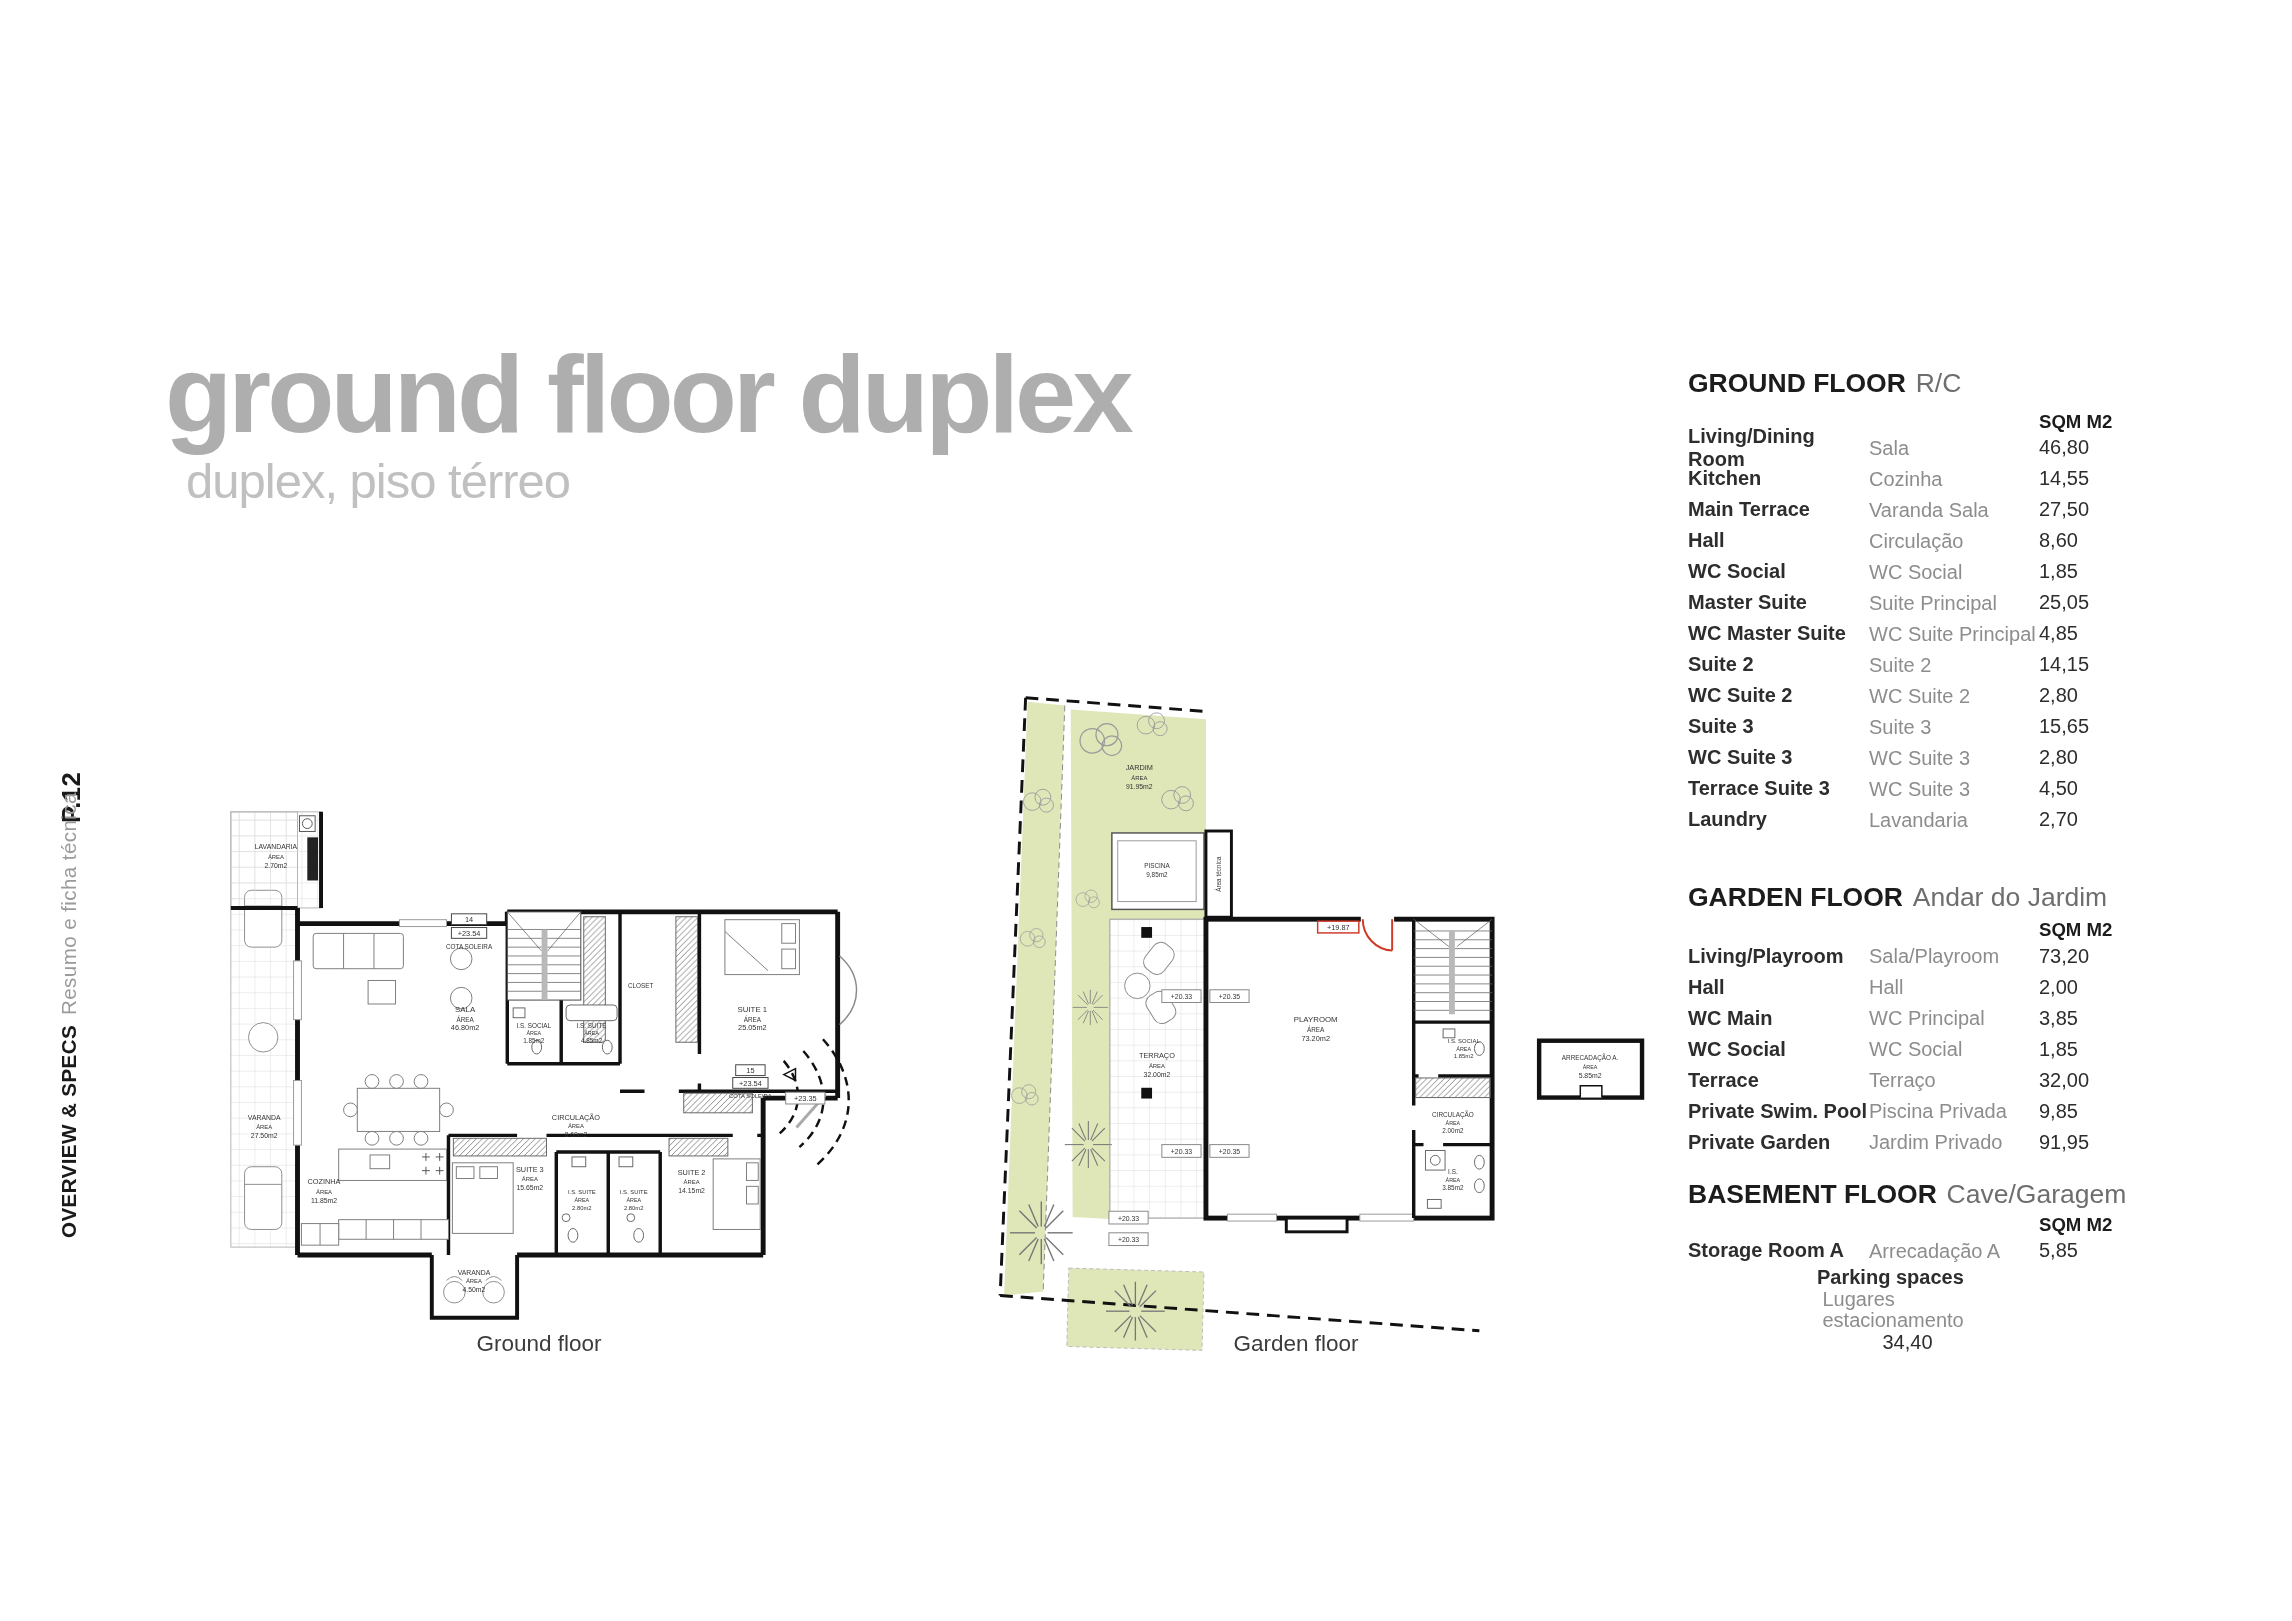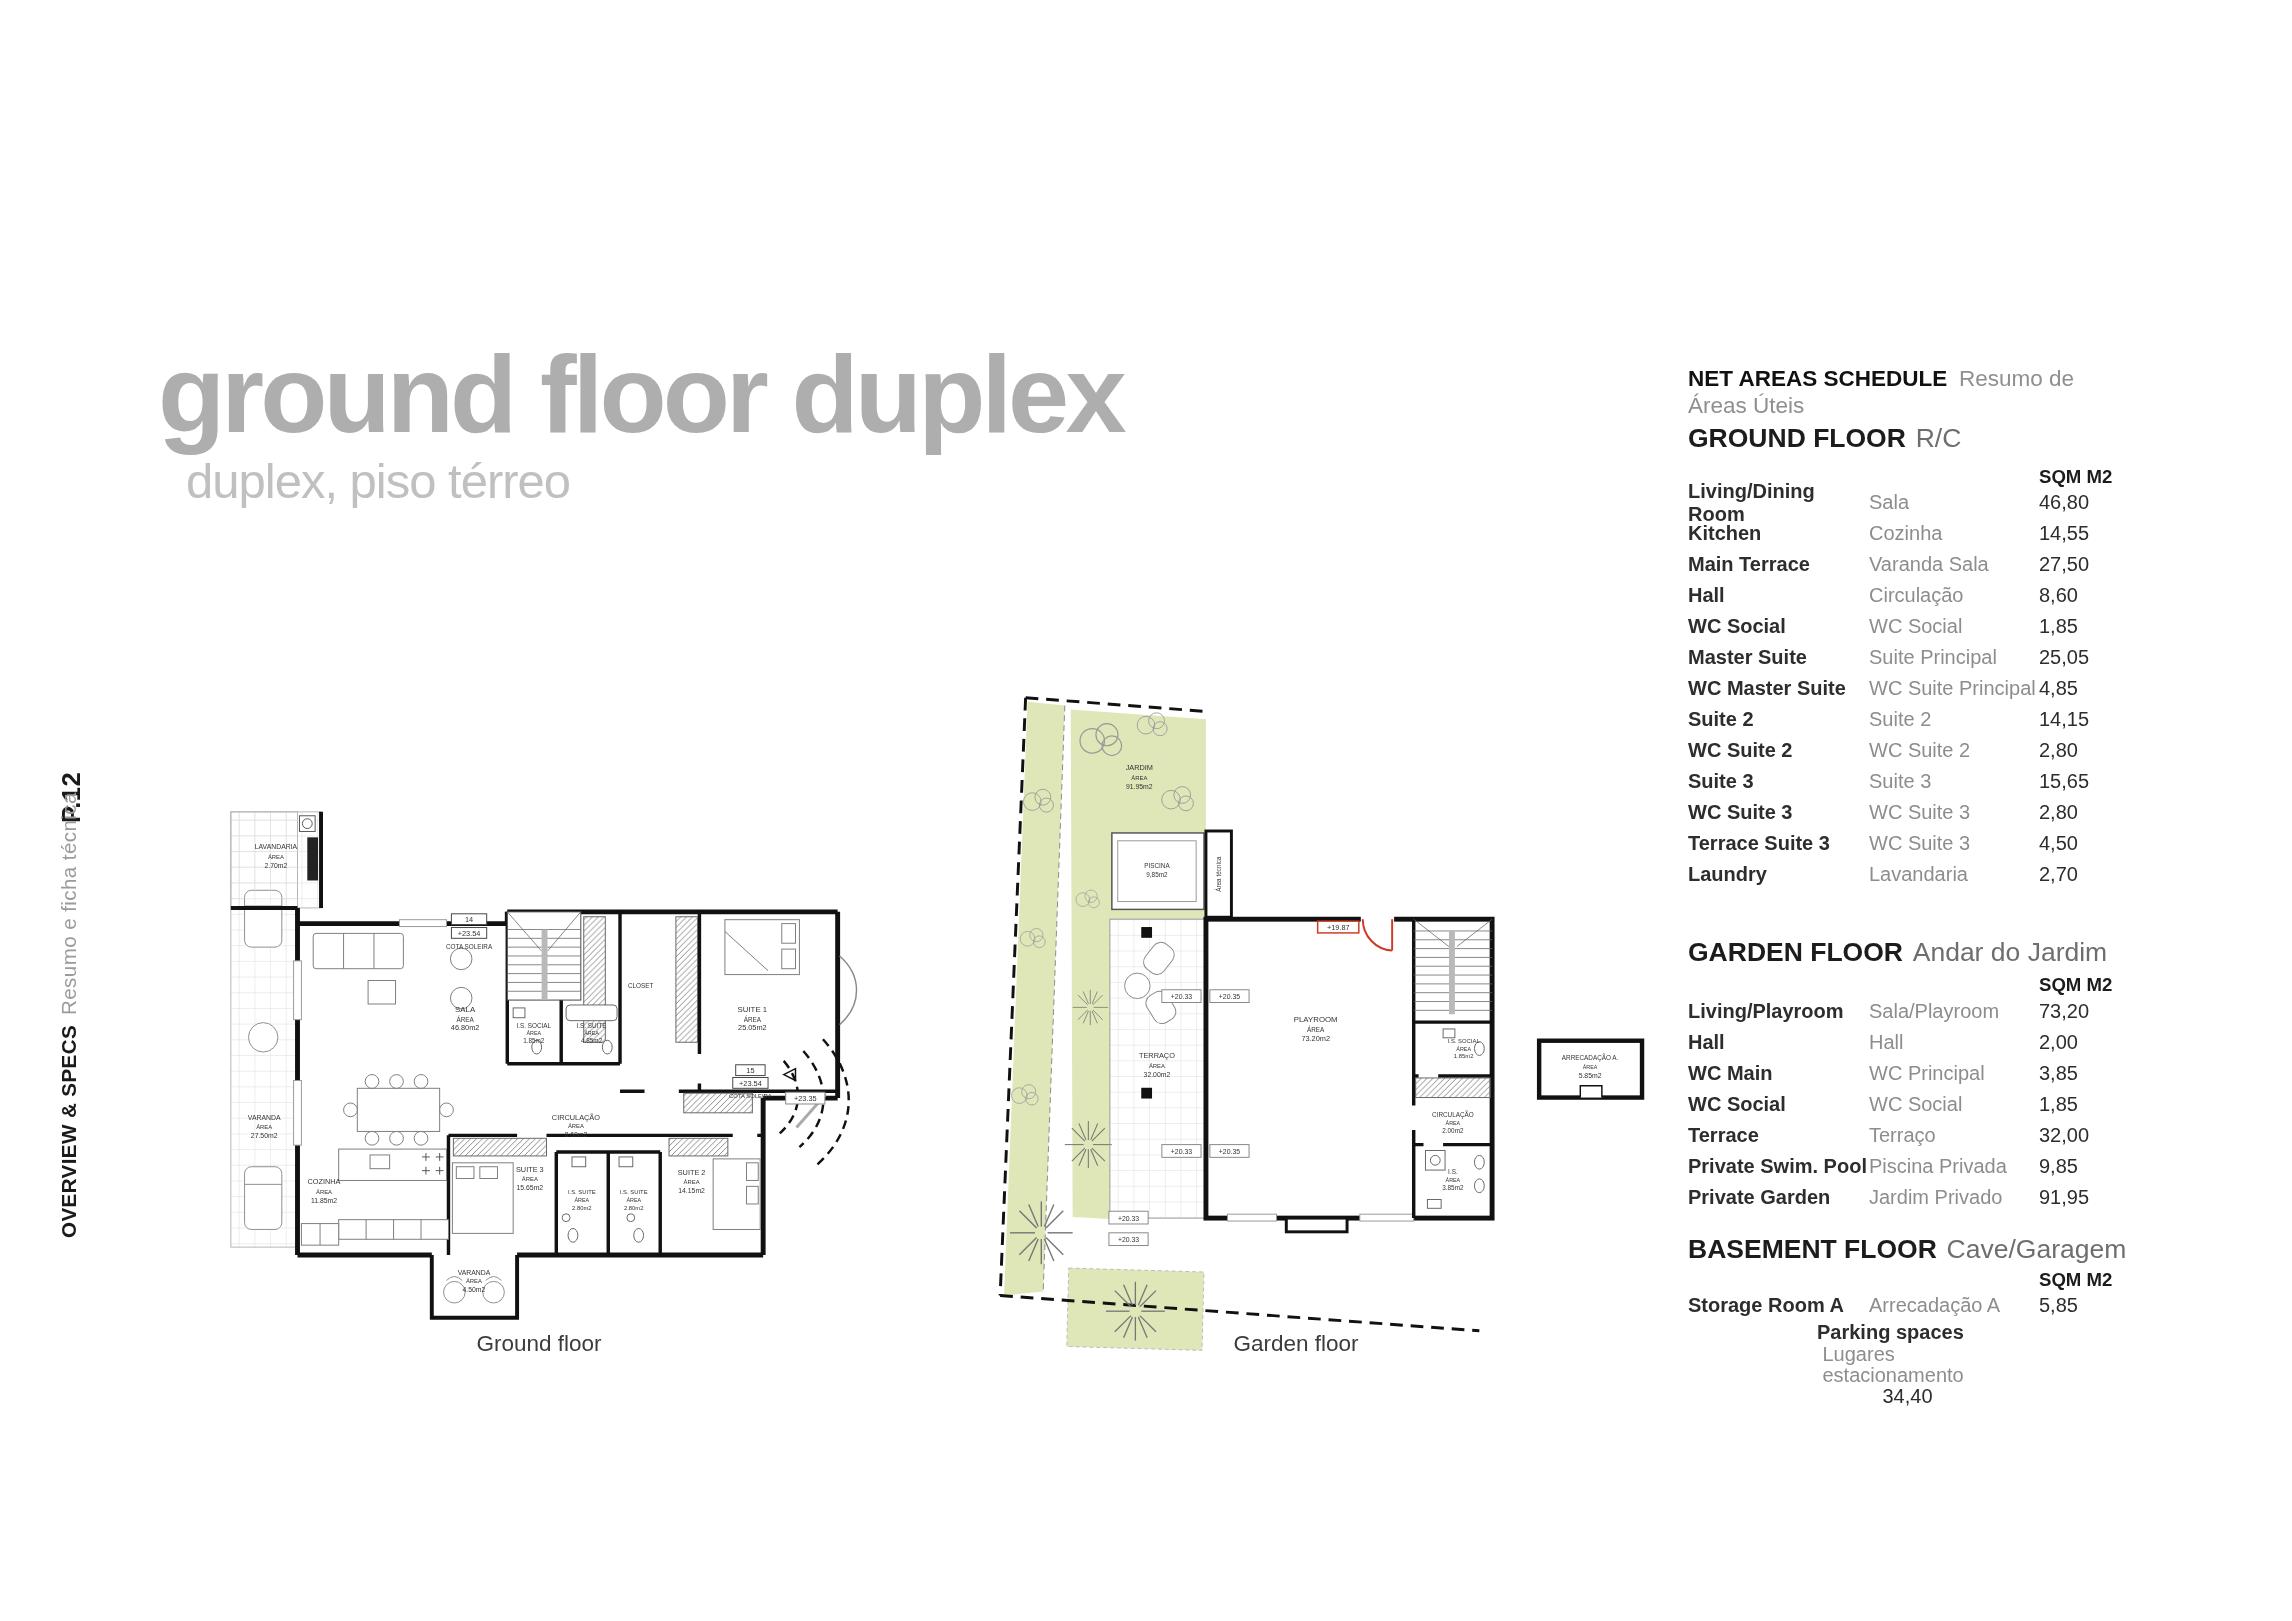--- a/index.html
+++ b/index.html
@@ -5,21 +5,21 @@
   html,body{margin:0;padding:0;background:#ffffff;}
   .page{position:relative;width:2293px;height:1621px;background:#fff;overflow:hidden;
         font-family:"Liberation Sans", sans-serif;}
   
   .vert{position:absolute;transform:rotate(-90deg);transform-origin:0 0;white-space:nowrap;}
   .page-num{left:57px;top:823px;font-size:25.5px;font-weight:bold;color:#1a1a1a;letter-spacing:0.5px;}
   .side-label{left:57px;top:1238px;font-size:20.6px;letter-spacing:0.4px;}
   .side-label .en{font-weight:bold;color:#1a1a1a;}
   .side-label .pt{color:#9b9b9b;margin-left:9.8px;}
   
-  .title-main{position:absolute;left:158px;top:339px;font-size:110px;font-weight:bold;
+  .title-main{position:absolute;left:165px;top:339px;font-size:110px;font-weight:bold;
               color:#aeaeae;letter-spacing:-3.9px;line-height:1;}
   .title-sub{position:absolute;left:174px;top:455px;font-size:49px;color:#c0c0c0;
              letter-spacing:-1px;line-height:1.1;margin-left:12px;}
   
   .schedule{position:absolute;left:1688px;top:365px;width:439px;color:#2f2f2f;}
   .sched-head{font-size:22.5px;line-height:27.4px;}
   .sched-head .en{font-weight:bold;color:#111;}
   .sched-head .pt{color:#8f8f8f;margin-left:11.8px;}
   .sec-head{font-size:26.5px;line-height:31px;margin-top:3px;}
   .sec-head .en{font-weight:bold;color:#1c1c1c;}
@@ -434,23 +434,20 @@
       <text x="470" y="500" font-size="6.5">I.S.</text>
       <text x="470" y="508" font-size="5.5">ÁREA</text>
       <text x="470" y="516" font-size="6.5">3.85m2</text>
     </g>
   </svg>
 
   <div class="caption cap-ground">Ground floor</div>
   <div class="caption cap-garden">Garden floor</div>
 
   <div class="schedule">
-    <div class="sched-head">
-      <span class="en">NET AREAS SCHEDULE</span><span class="pt">Resumo de Áreas Úteis</span>
-    </div>
 
     <div class="sec-head">
       <span class="en">GROUND FLOOR</span><span class="pt">R/C</span>
     </div>
     <div class="unit">SQM M2</div>
     <div class="row">
         <div class="c1">Living/Dining Room</div>
         <div class="c2">Sala</div>
         <div class="c3">46,80</div>
       </div>

